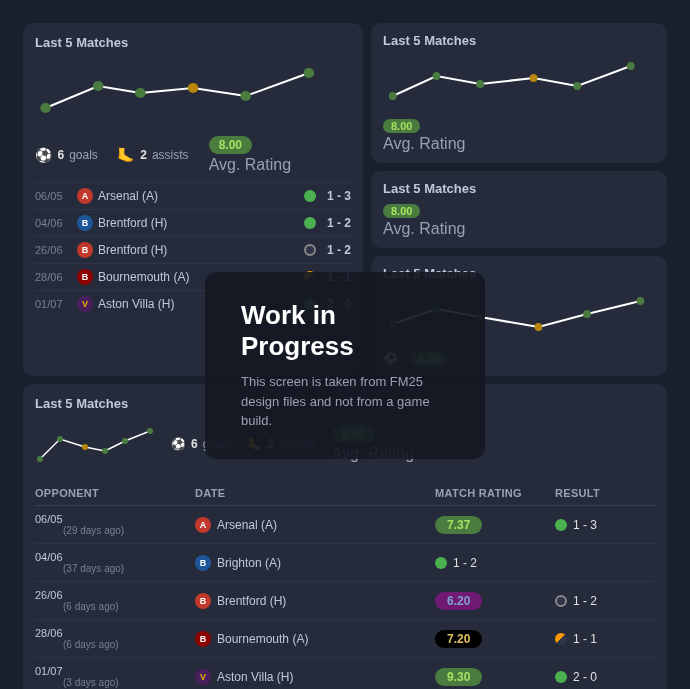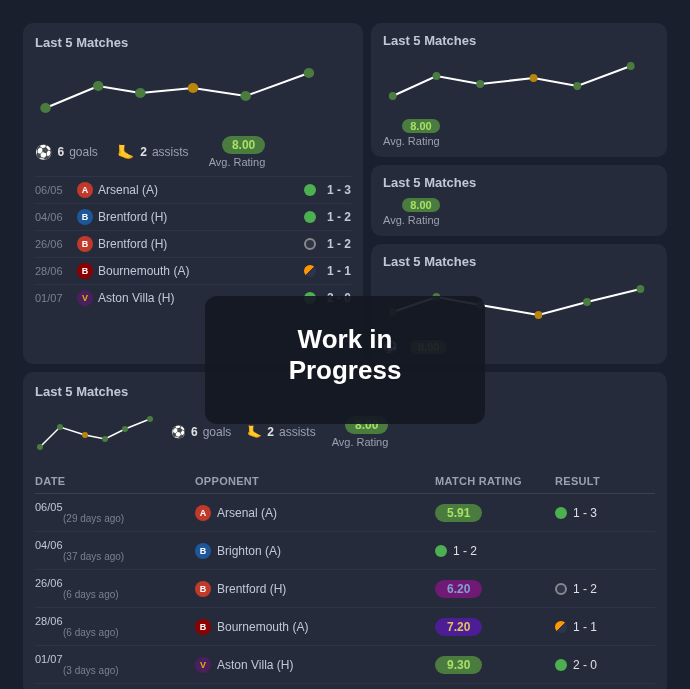--- a/index.html
+++ b/index.html
@@ -241,21 +241,21 @@
     }
 
     .rating-pill {
       border-radius: 20px;
       padding: 2px 12px;
       font-size: 12px;
       font-weight: 700;
     }
 
     .rating-high { background: #4a7c3f; color: #a8e063; }
-    .rating-med { background: #4c1d95; color: #e0c060; }
+    .rating-med { background: #000000; color: #e0c060; }
     .rating-low { background: #701a75; color: #80a0d0; }
 
     .result-cell {
       display: flex;
       align-items: center;
       gap: 6px;
     }
 
     
     .wip-overlay {
@@ -266,21 +266,20 @@
       align-items: center;
       justify-content: center;
       z-index: 100;
       pointer-events: none;
     }
 
     .wip-box {
       background: rgba(20, 24, 35, 0.92);
       border-radius: 12px;
       padding: 28px 36px;
-      text-align: center;
       max-width: 280px;
       pointer-events: none;
     }
 
     .wip-title {
       font-size: 26px;
       font-weight: 700;
       color: #ffffff;
       margin-bottom: 10px;
     }
@@ -296,29 +295,29 @@
     
     .badge-brighton { background: #1e5799; color: #fff; }
     
     .badge-brentford { background: #c0392b; color: #fff; }
     
     .badge-bournemouth { background: #8B0000; color: #fff; }
     
     .badge-villa { background: #4a1f5e; color: #e0b000; }
 
     .avg-label {
-      font-size: 11px;
+      font-size: 16px;
       color: #9aa0b0;
       text-align: center;
     }
 
     .avg-container {
       display: flex;
       flex-direction: column;
-      align-items: flex-end;
+      align-items: flex-start;
       gap: 2px;
     }
   </style>
 </head>
 <body>
 
 <div class="main-grid">
 
   <div class="card top-left">
     <div class="card-title">Last 5 Matches</div>
@@ -493,37 +492,37 @@
         <span class="stat-value">2</span>
         <span>assists</span>
       </div>
       <div class="avg-container">
         <span class="rating-badge">8.00</span>
         <span class="avg-label">Avg. Rating</span>
       </div>
     </div>
 
     <div class="table-header">
+      <span>Opponent</span>
       <span>Date</span>
-      <span>Opponent</span>
       <span>Match Rating</span>
       <span>Result</span>
     </div>
 
     <div class="table-row-data">
       <div class="date-cell">
         <div>06/05</div>
         <div class="date-ago">(29 days ago)</div>
       </div>
       <div class="opponent-cell">
         <span class="team-badge badge-arsenal">A</span>
         Arsenal (A)
       </div>
       <div class="rating-cell">
-        <span class="rating-pill rating-high">5.91</span>
+        <span class="rating-pill rating-high">7.37</span>
       </div>
       <div class="result-cell">
         <span class="result-dot win"></span>
         <span>1 - 3</span>
       </div>
     </div>
 
     <div class="table-row-data">
       <div class="date-cell">
         <div>04/06</div>
@@ -592,14 +591,15 @@
         <span>2 - 0</span>
       </div>
     </div>
 
   </div>
 </div>
 
 <div class="wip-overlay">
   <div class="wip-box">
     <div class="wip-title">Work in Progress</div>
+    <div class="wip-desc">This screen is taken from FM25 design files and not from a game build.</div>
   </div>
 </div>
 
 </body></html>

